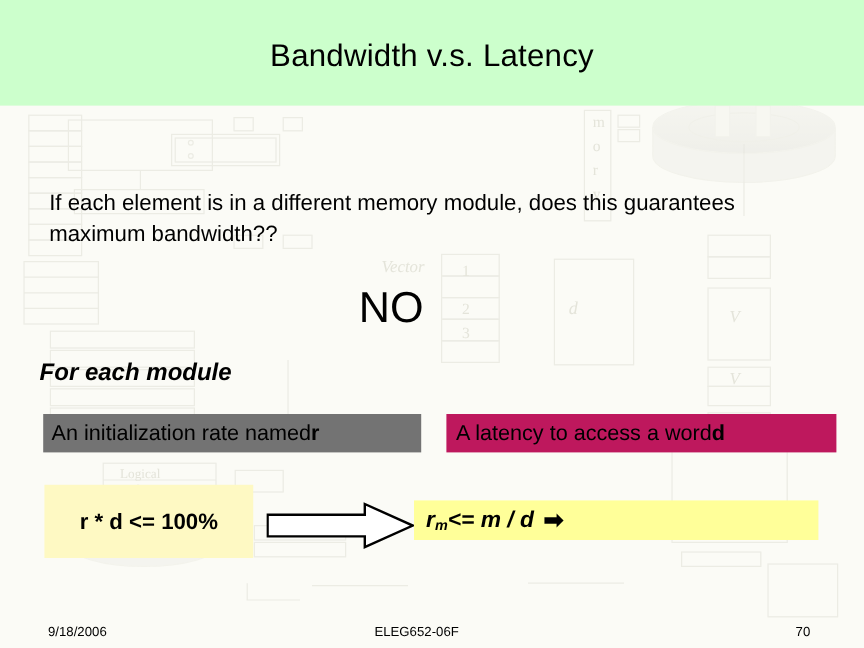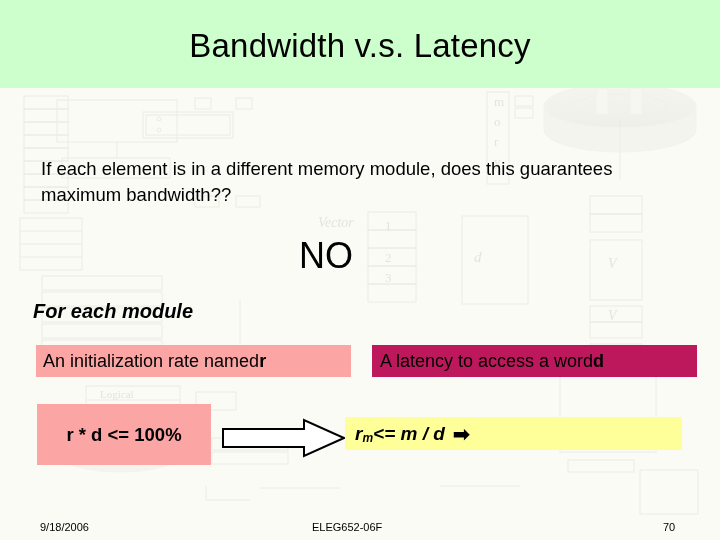--- a/index.html
+++ b/index.html
@@ -34,21 +34,21 @@
     height: 88px;
     background: #ccffcc;
     z-index: 2;
   }
   #title-text {
     position: absolute;
     left: 0;
     top: 26px;
     width: 720px;
     text-align: center;
-    font-size: 33px;
+    font-size: 26px;
     line-height: 40px;
     color: #000000;
     letter-spacing: 0.2px;
     white-space: nowrap;
   }
 
   
   #content { position: absolute; inset: 0; z-index: 3; }
 
   #question {
@@ -89,42 +89,42 @@
     font-size: 18px;
     color: #000000;
     white-space: nowrap;
   }
 
   #rate-box {
     left: 36px;
     top: 345px;
     width: 315px;
     height: 32px;
-    background: #fca5a5;
+    background: #737373;
     padding-left: 7px;
     box-sizing: border-box;
   }
   #latency-box {
     left: 372px;
     top: 345px;
     width: 325px;
     height: 32px;
     background: #be185d;
     padding-left: 8px;
     box-sizing: border-box;
   }
   .hl-box b { font-weight: bold; }
 
   #ineq-box {
     position: absolute;
     left: 37px;
     top: 404px;
     width: 174px;
     height: 61px;
-    background: #fca5a5;
+    background: #fef9c3;
     display: flex;
     flex-direction: column;
     align-items: center;
     justify-content: center;
     font-size: 18.5px;
     font-weight: bold;
     line-height: 25px;
     color: #000000;
   }
 

